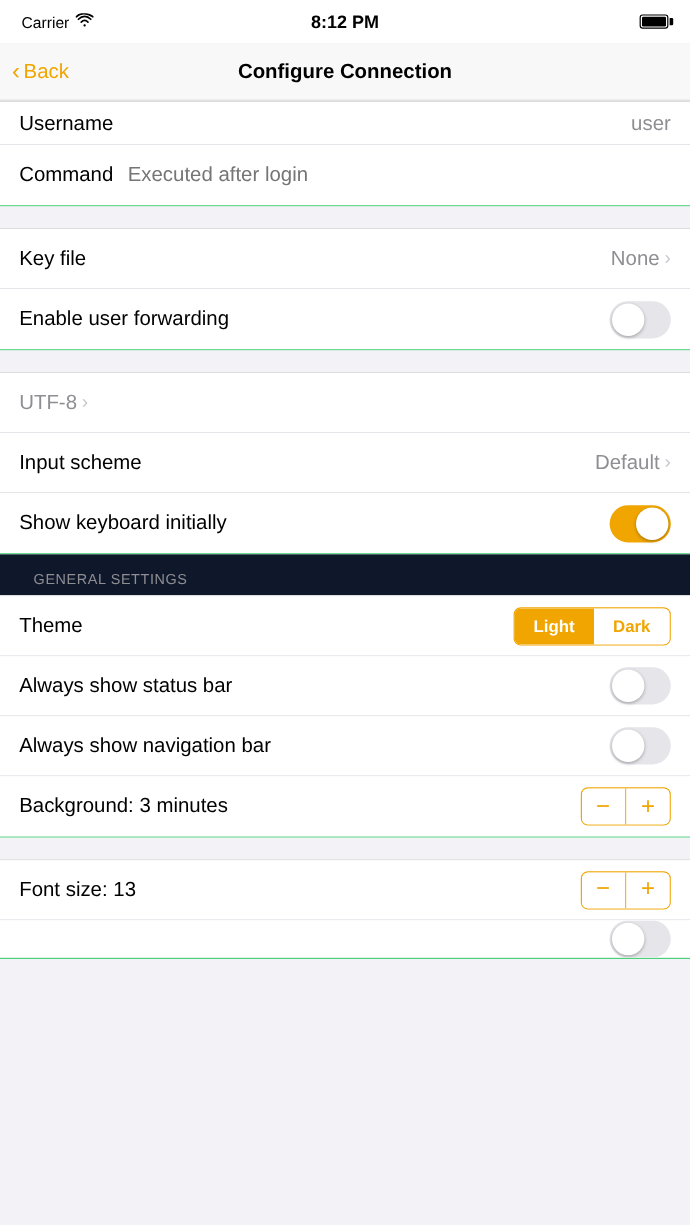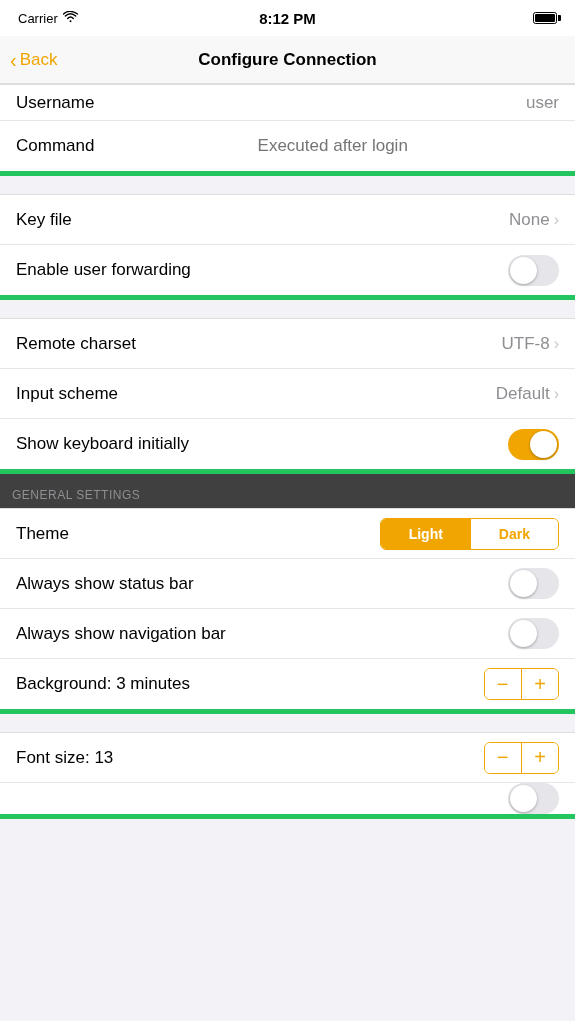--- a/index.html
+++ b/index.html
@@ -101,34 +101,34 @@
     .nav-title {
       font-size: 17px;
       font-weight: 700;
       color: #000;
     }
 
     
     .section-group {
       background: #fff;
       border-top: 1px solid #ddd;
-      border-bottom: 5px solid #22c55e;
+      border-bottom: 1px solid #22c55e;
       margin-bottom: 0;
     }
     .section-spacer {
       height: 18px;
       background: #f2f2f7;
     }
     .section-header {
-      padding: 14px 16px 6px 12px;
+      padding: 14px 16px 6px 28px;
       font-size: 12px;
       font-weight: 500;
       color: #8e8e93;
       letter-spacing: 0.5px;
-      background: #404040;
+      background: #0f172a;
     }
 
     
     .row {
       display: flex;
       align-items: center;
       justify-content: space-between;
       padding: 0 16px;
       min-height: 50px;
       background: #fff;
@@ -153,21 +153,21 @@
       color: #c7c7cc;
       font-size: 16px;
     }
     .row-input {
       flex: 1;
       border: none;
       outline: none;
       font-size: 17px;
       color: #6d28d9;
       background: transparent;
-      text-align: center;
+      text-align: left;
       margin-left: 12px;
     }
 
     
     .row-partial {
       min-height: 36px;
     }
 
     
     .toggle {
@@ -209,21 +209,21 @@
 
     
     .segmented-control {
       display: flex;
       border: 1.5px solid #f0a500;
       border-radius: 6px;
       overflow: hidden;
       height: 32px;
     }
     .seg-option {
-      padding: 0 28px;
+      padding: 0 16px;
       font-size: 14px;
       font-weight: 600;
       display: flex;
       align-items: center;
       justify-content: center;
       cursor: pointer;
       color: #f0a500;
       background: #fff;
     }
     .seg-option.active {
@@ -315,21 +315,20 @@
         <div class="toggle-thumb"></div>
       </div>
     </label>
   </div>
 </div>
 
 <div class="section-spacer"></div>
 
 <div class="section-group">
   <div class="row">
-    <span class="row-label">Remote charset</span>
     <span class="row-value">
       <span>UTF-8</span>
       <span class="chevron">›</span>
     </span>
   </div>
   <div class="row">
     <span class="row-label">Input scheme</span>
     <span class="row-value">
       <span>Default</span>
       <span class="chevron">›</span>

